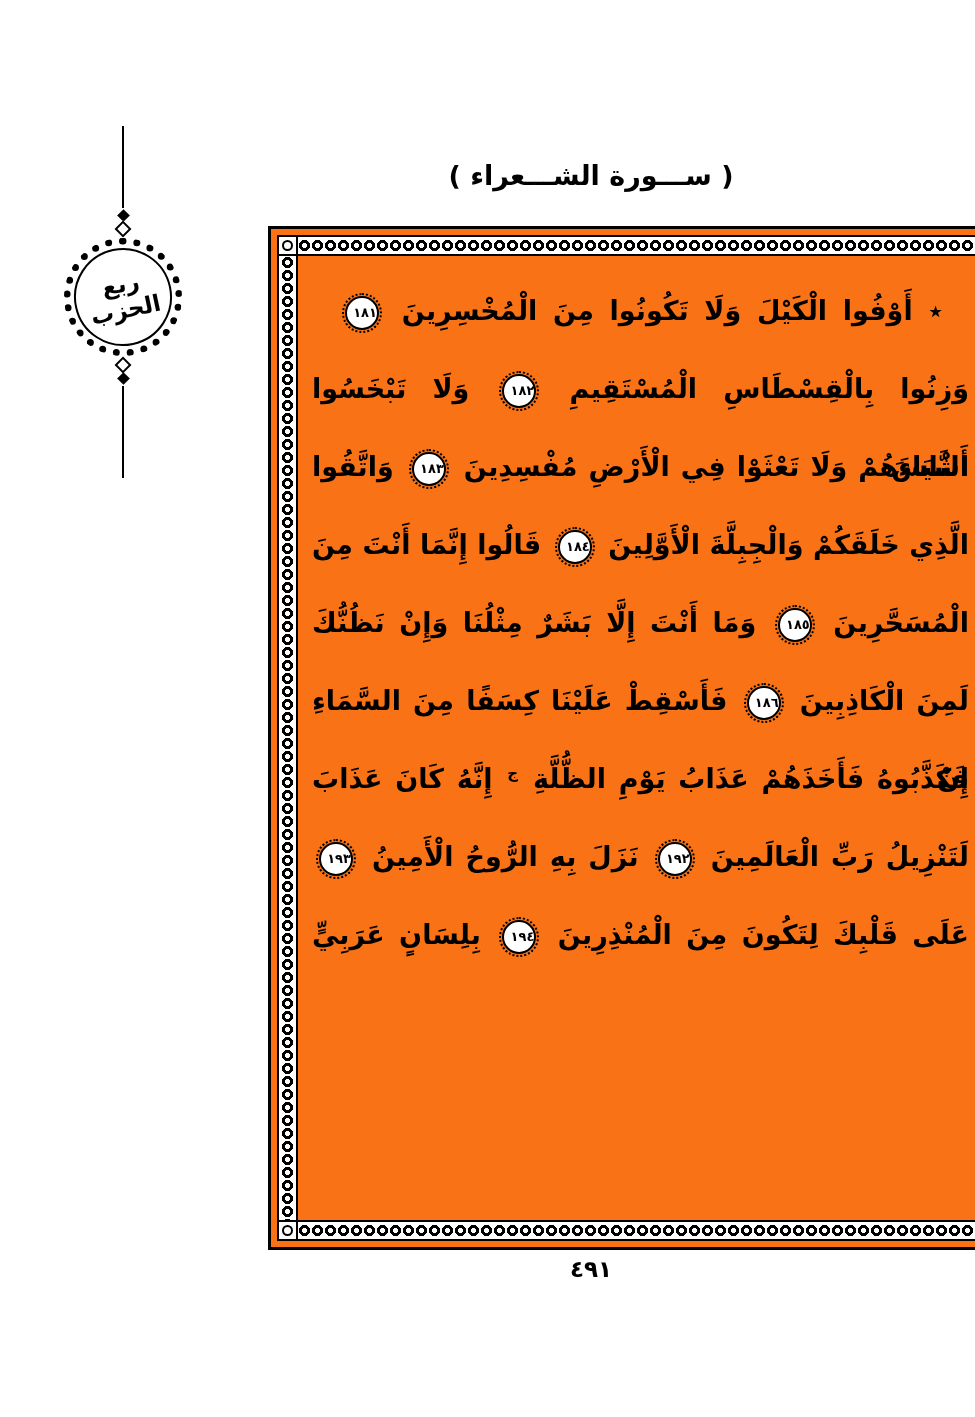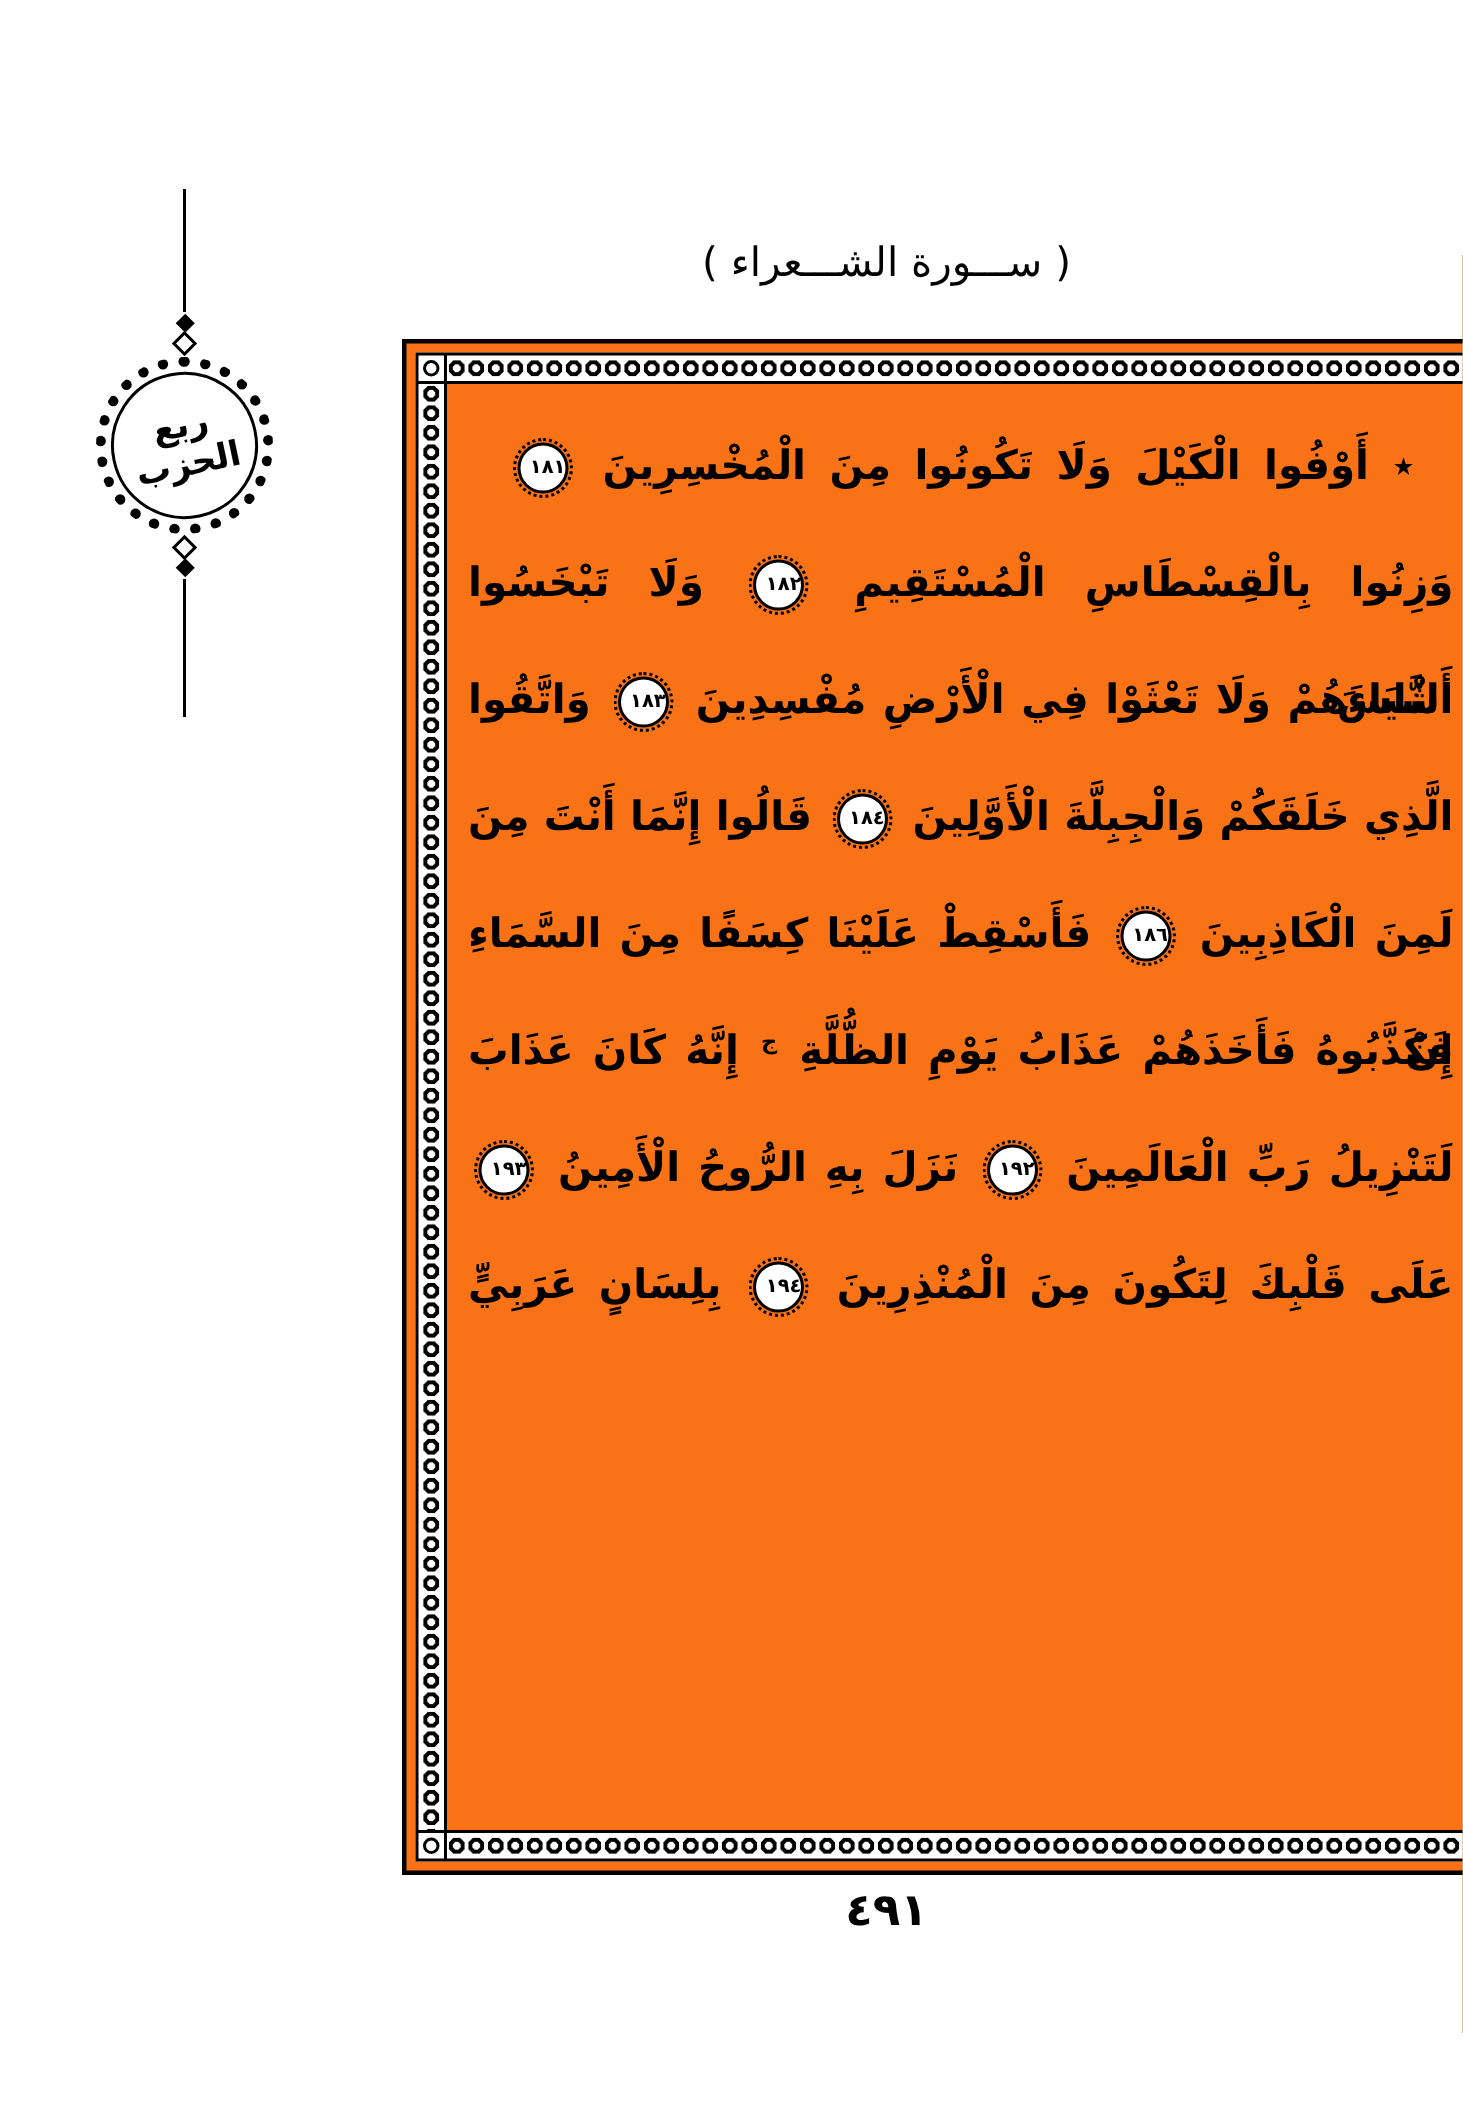--- a/index.html
+++ b/index.html
@@ -12,21 +12,21 @@
     overflow:hidden;
   }
 
   
   .surah-header {
     position:absolute;
     top:160px; left:268px; width:646px;
     text-align:center;
     direction:rtl;
     font-size:27px;
-    font-weight:normal;
+    font-weight:bold;
     letter-spacing:0.5px;
   }
 
   
   .hizb-col {
     position:absolute;
     left:56px; top:126px; width:134px;
     text-align:center;
   }
   .stem { width:0; margin:0 auto; border-left:2.5px solid #000; }
@@ -155,21 +155,21 @@
     vertical-align:super;
     line-height:1;
     margin:0 2px;
   }
 
   
   .page-num {
     position:absolute;
     top:1256px; left:268px; width:646px;
     text-align:center;
-    font-size:30px;
+    font-size:23px;
     font-weight:bold;
     direction:rtl;
   }
 </style>
 </head>
 <body>
 
 <div class="surah-header">( ســـورة الشـــعراء )</div>
 
 <div class="hizb-col">
@@ -199,20 +199,21 @@
     <div class="chain-v right"></div>
     <div class="chain-corner tl"></div>
     <div class="chain-corner tr"></div>
     <div class="chain-corner bl"></div>
     <div class="chain-corner br"></div>
     <div class="qtext">
         <div class="qline indent"><span>٭ أَوْفُوا الْكَيْلَ وَلَا تَكُونُوا مِنَ الْمُخْسِرِينَ</span> <span class="vnum">١٨١</span></div>
         <div class="qline"><span>وَزِنُوا بِالْقِسْطَاسِ الْمُسْتَقِيمِ</span> <span class="vnum">١٨٢</span> <span>وَلَا تَبْخَسُوا النَّاسَ</span></div>
         <div class="qline"><span>أَشْيَاءَهُمْ وَلَا تَعْثَوْا فِي الْأَرْضِ مُفْسِدِينَ</span> <span class="vnum">١٨٣</span> <span>وَاتَّقُوا</span></div>
         <div class="qline"><span>الَّذِي خَلَقَكُمْ وَالْجِبِلَّةَ الْأَوَّلِينَ</span> <span class="vnum">١٨٤</span> <span>قَالُوا إِنَّمَا أَنْتَ مِنَ</span></div>
+        <div class="qline"><span>الْمُسَحَّرِينَ</span> <span class="vnum">١٨٥</span> <span>وَمَا أَنْتَ إِلَّا بَشَرٌ مِثْلُنَا وَإِنْ نَظُنُّكَ</span></div>
         <div class="qline"><span>لَمِنَ الْكَاذِبِينَ</span> <span class="vnum">١٨٦</span> <span>فَأَسْقِطْ عَلَيْنَا كِسَفًا مِنَ السَّمَاءِ إِنْ</span></div>
         <div class="qline"><span>فَكَذَّبُوهُ فَأَخَذَهُمْ عَذَابُ يَوْمِ الظُّلَّةِ</span> <span class="waqf">ج</span> <span>إِنَّهُ كَانَ عَذَابَ</span></div>
         <div class="qline"><span>لَتَنْزِيلُ رَبِّ الْعَالَمِينَ</span> <span class="vnum">١٩٢</span> <span>نَزَلَ بِهِ الرُّوحُ الْأَمِينُ</span> <span class="vnum">١٩٣</span></div>
         <div class="qline"><span>عَلَى قَلْبِكَ لِتَكُونَ مِنَ الْمُنْذِرِينَ</span> <span class="vnum">١٩٤</span> <span>بِلِسَانٍ عَرَبِيٍّ</span></div>
       </div>
   </div>
 </div>
 
 <div class="page-num">٤٩١</div>
 

